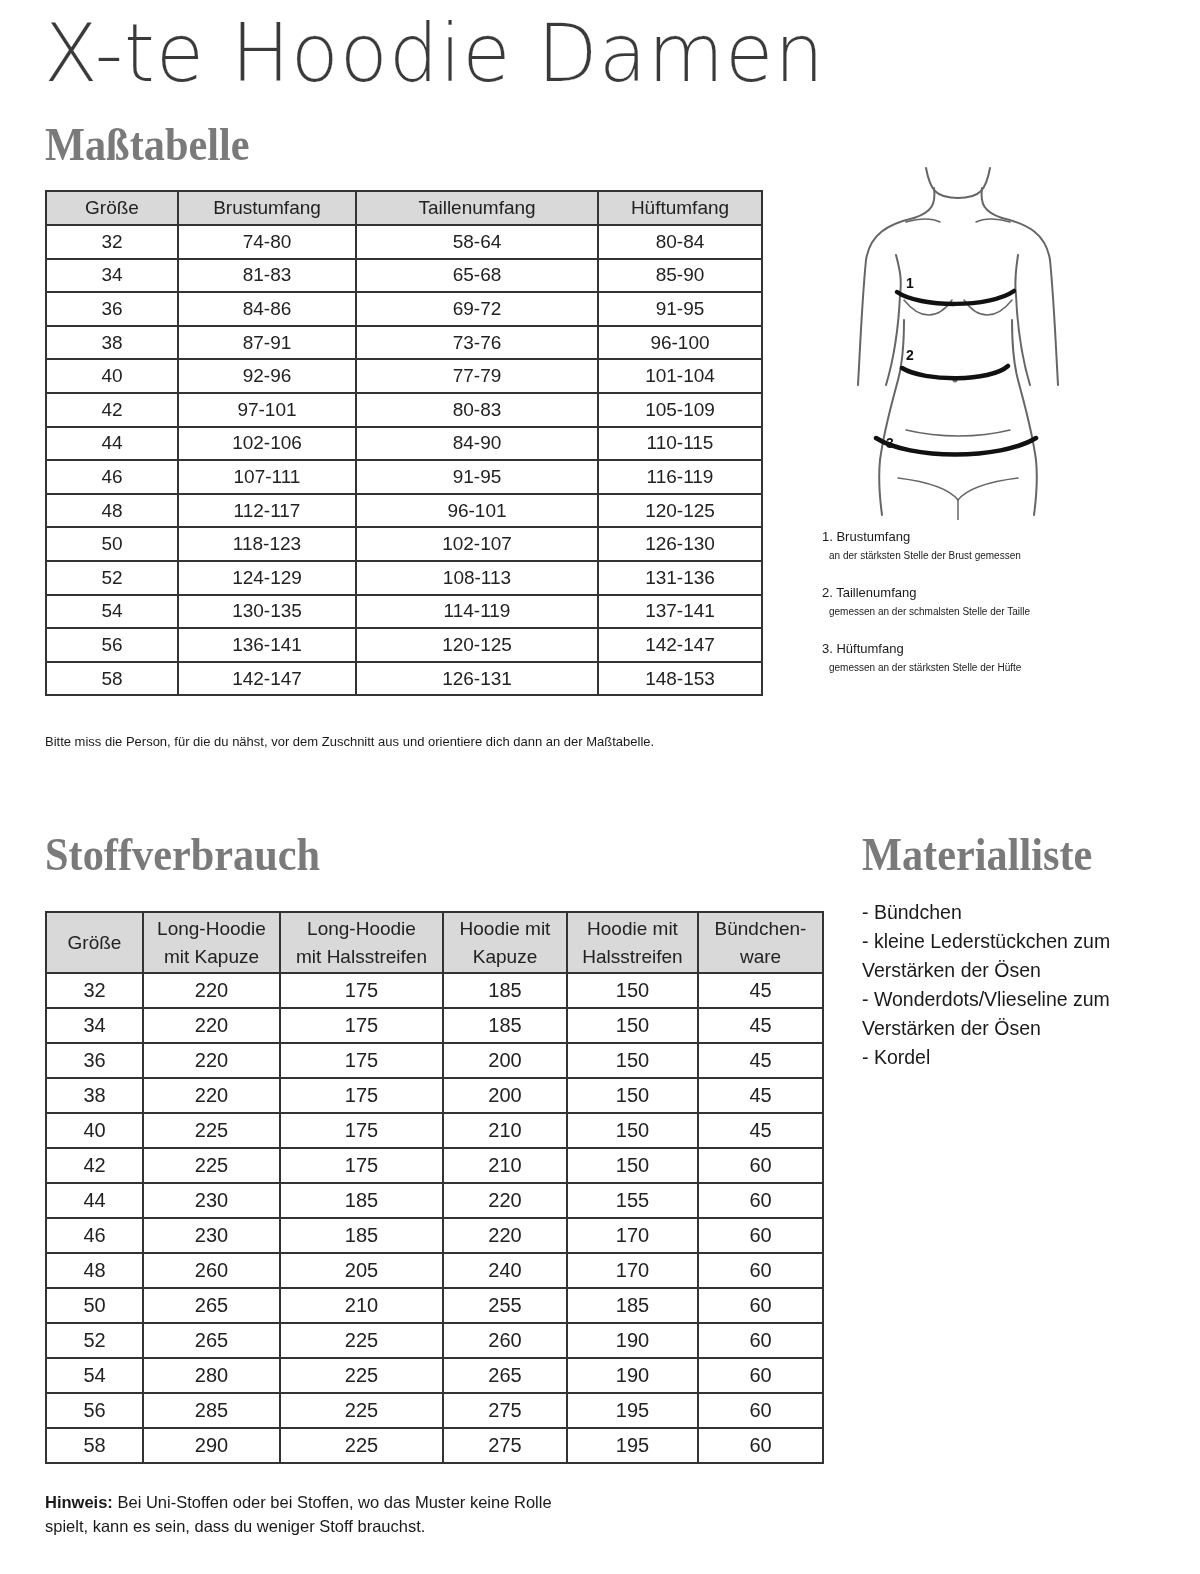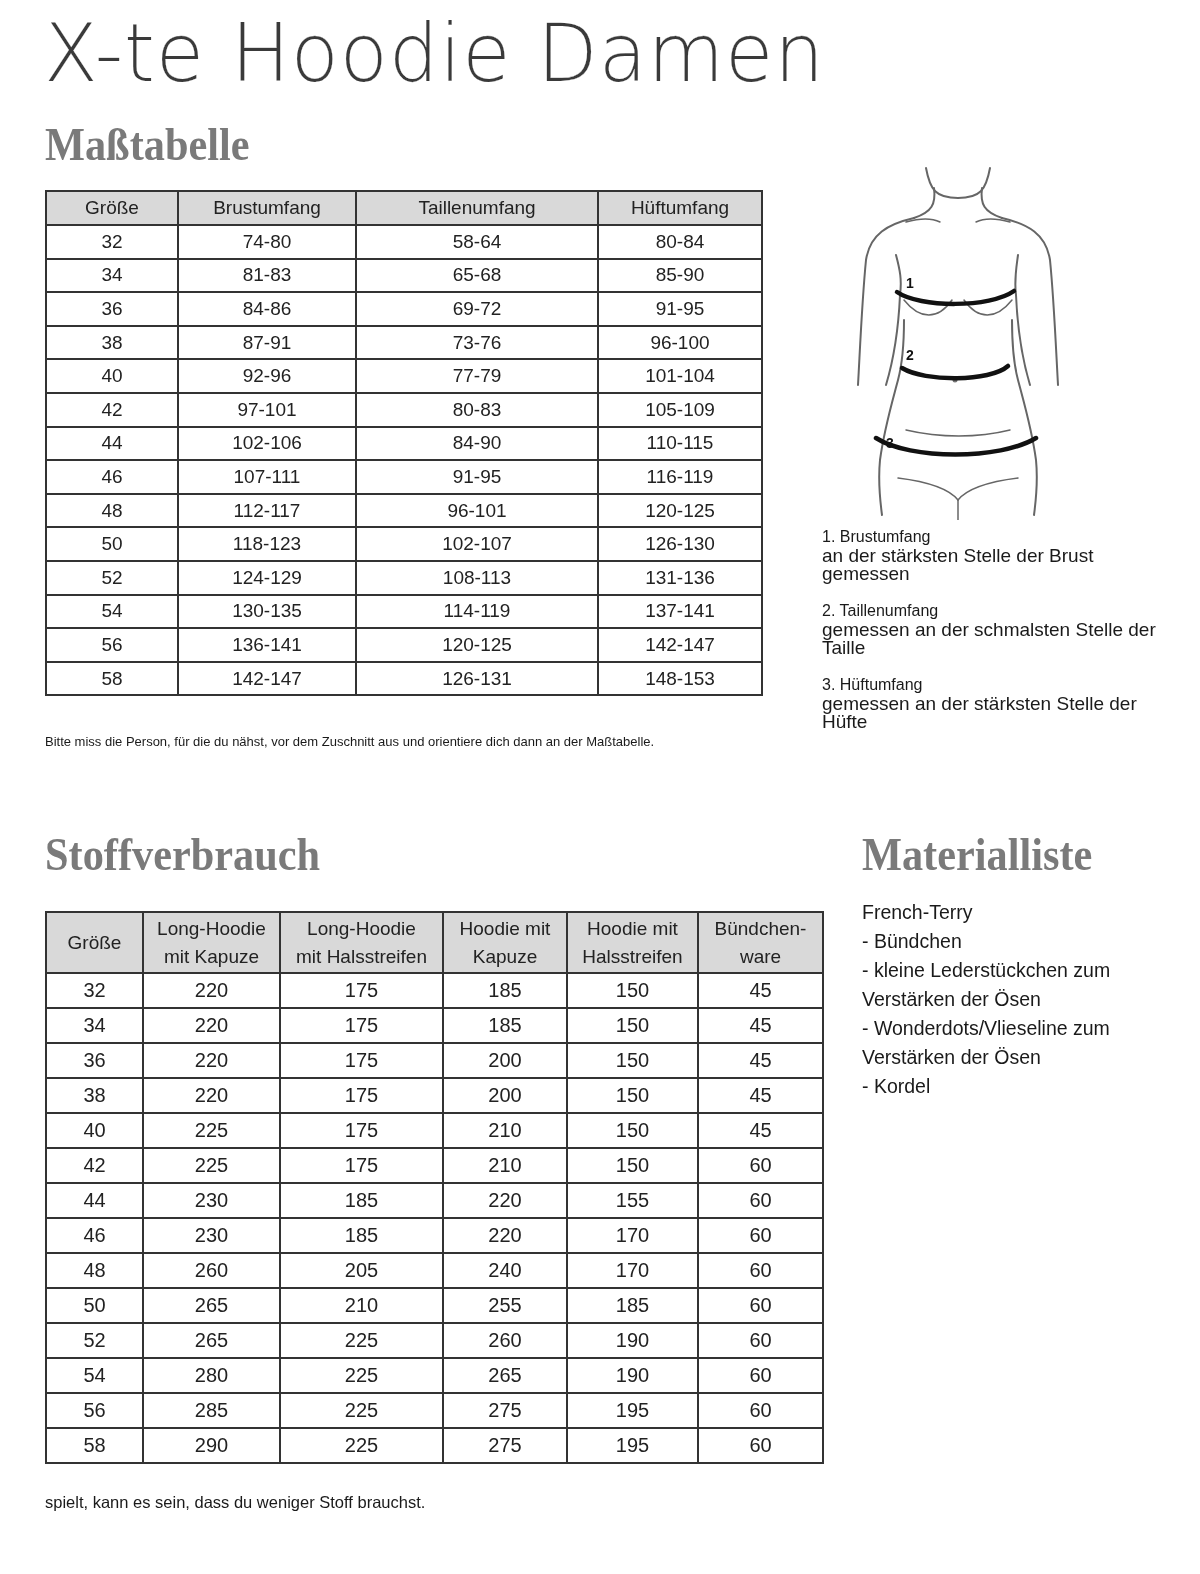--- a/index.html
+++ b/index.html
@@ -38,22 +38,22 @@
   #t2 { left: 45px; top: 911px; width: 779px; }
   #t2 th { height: 61px; font-size: 19px; line-height: 28px; }
   #t2 td { height: 35px; font-size: 20px; }
 
   .note { position: absolute; left: 45px; top: 730px; font-size: 13px; line-height: 24px; color: #1a1a1a; }
 
   .figure { position: absolute; left: 840px; top: 160px; width: 240px; height: 360px; }
 
   .legend { position: absolute; left: 822px; top: 527px; width: 360px; }
   .legend-item { margin-bottom: 18px; }
-  .legend-title { font-size: 16px; color: #1a1a1a; line-height: 20px; }
-  .legend-desc { font-size: 19px; color: #1a1a1a; line-height: 18px; }
+  .legend-title { font-size: 13px; color: #1a1a1a; line-height: 20px; }
+  .legend-desc { font-size: 10px; color: #1a1a1a; line-height: 18px; margin-left: 7px; }
 
   .materials { position: absolute; left: 862px; top: 898px; width: 320px; font-size: 19.5px; line-height: 29px; color: #1a1a1a; }
 
   .hint { position: absolute; left: 45px; top: 1490px; font-size: 16.5px; line-height: 24px; color: #1a1a1a; }
   .hint b { font-weight: bold; }
 </style>
 </head>
 <body>
 
 <div class="title">X-te Hoodie Damen</div>
@@ -358,24 +358,24 @@
         <td>225</td>
         <td>275</td>
         <td>195</td>
         <td>60</td>
       </tr>
     </tbody>
 </table>
 
 <div class="section-head" style="left:862px; top:832px;">Materialliste</div>
 <div class="materials" id="mat-list">
-    <div>French-Terry</div>
     <div>- Bündchen</div>
     <div>- kleine Lederstückchen zum</div>
     <div>Verstärken der Ösen</div>
     <div>- Wonderdots/Vlieseline zum</div>
     <div>Verstärken der Ösen</div>
     <div>- Kordel</div>
   </div>
 
 <div class="hint">
+  <div><b>Hinweis:</b><span> Bei Uni-Stoffen oder bei Stoffen, wo das Muster keine Rolle</span></div>
   <div>spielt, kann es sein, dass du weniger Stoff brauchst.</div>
 </div>
 
 </body></html>

